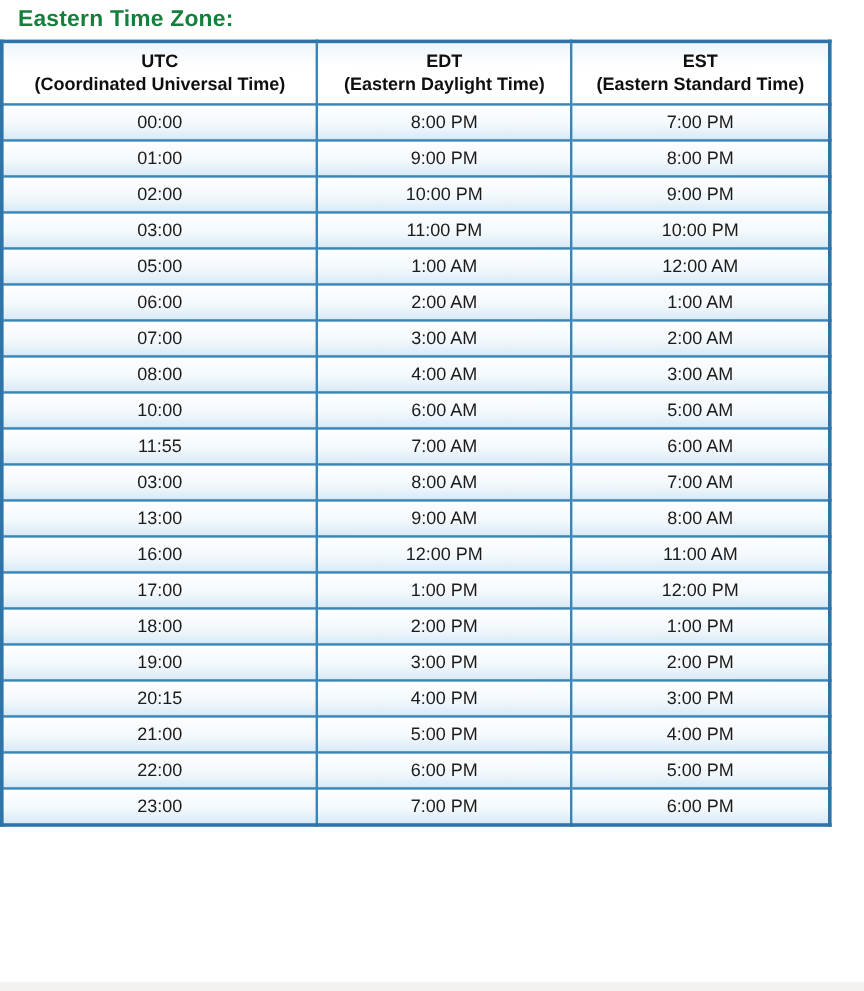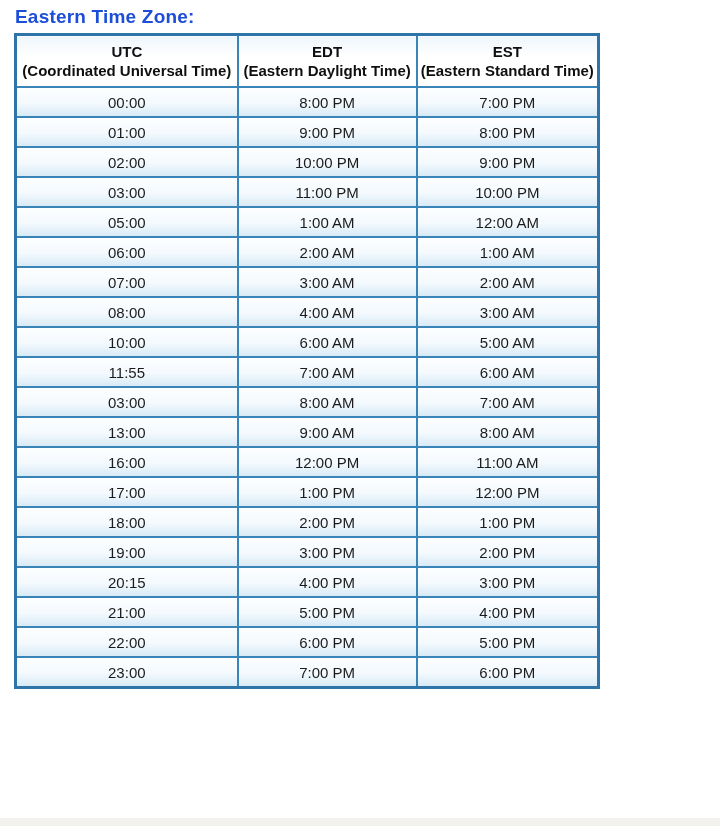--- a/index.html
+++ b/index.html
@@ -6,32 +6,31 @@
     margin: 0;
     padding: 0;
     width: 720px;
     height: 826px;
     background: #ffffff;
     font-family: "Liberation Sans", sans-serif;
     overflow: hidden;
     position: relative;
   }
   .page-title {
-    color: #1d4ed8;
+    color: #15803d;
     font-size: 19px;
     font-weight: bold;
     letter-spacing: 0.2px;
     margin: 5px 0 5px 15px;
     line-height: 23px;
   }
   table.tz-table {
     border-collapse: collapse;
     table-layout: fixed;
-    margin-left: 14px;
-    width: 586px;
+    width: 693px;
     border: 3px solid #2e74a9;
   }
   .tz-table col.c1 { width: 38.1%; }
   .tz-table col.c2 { width: 30.7%; }
   .tz-table col.c3 { width: 31.2%; }
   .tz-table th {
     border: 2px solid #3b84b8;
     background: linear-gradient(180deg, #eef6fc 0%, #ffffff 40%, #ffffff 100%);
     color: #0f0f0f;
     font-size: 15px;

